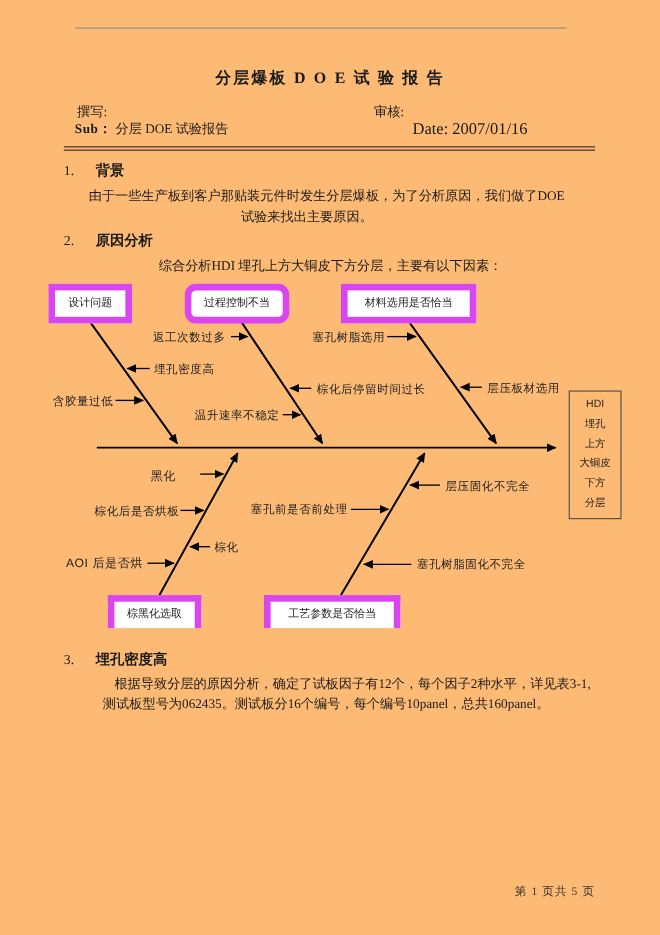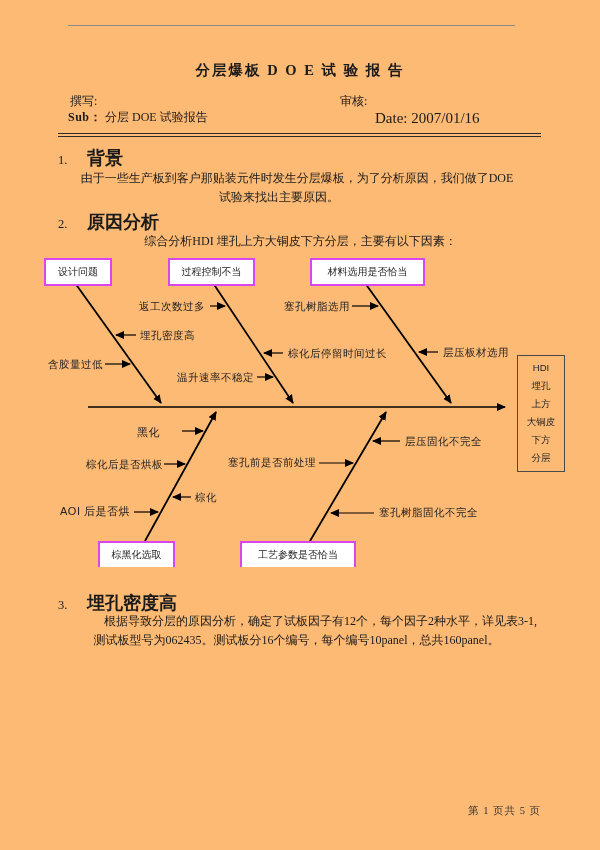--- a/index.html
+++ b/index.html
@@ -13,32 +13,32 @@
   .double-rule{left:58px;top:133px;width:483px;height:2px;border-top:1px solid #2b2b2b;border-bottom:1px solid #2b2b2b;}
   
   .doc-title{left:0;top:61px;width:600px;text-align:center;font-size:14.5px;font-weight:bold;letter-spacing:2px;}
   .hdr-label{font-size:12px;}
   .sub-row{left:68px;top:109px;font-size:12px;}
   .sub-row b{letter-spacing:0.5px;}
   .date-label{left:375px;top:110px;font-size:15px;}
   
   .sec-head{left:58px;font-size:13px;}
   .sec-num{display:inline-block;width:29px;font-size:12.5px;}
-  .sec-title{font-weight:bold;font-size:18px;}
+  .sec-title{font-weight:bold;font-size:13px;}
   
   .para{font-size:12px;line-height:19px;text-align:center;}
   .p1{left:30px;top:169px;width:498px;}
   .p1 .l0{padding-left:36px;}
   .p2{left:30px;top:232px;width:498px;}
   .p2 .l0{padding-left:43px;}
   .p3{left:44px;top:612px;width:505px;}
   .p3 .l0{padding-left:48px;}
   
   .fish-svg{left:0;top:250px;}
-  .cat-box{border:2px solid #d946ef;font-size:10px;text-align:center;line-height:23px;
+  .cat-box{border:6px solid #d946ef;font-size:10px;text-align:center;line-height:23px;
            font-family:"Liberation Sans","DejaVu Sans",sans-serif;color:#222;background:#fff;}
   .cat-box.open-bottom{border-bottom:none;font-family:Liberation Serif, serif;}
   .effect-box{left:517px;top:355px;width:46px;height:112px;border:1px solid #4a4a4a;
               font-size:9.5px;text-align:center;padding-top:3px;
               font-family:"Liberation Sans","DejaVu Sans",sans-serif;color:#222;}
   .effect-box div{line-height:18px;}
   .cause{font-size:10.5px;letter-spacing:0.5px;color:#222;white-space:nowrap;
          font-family:"Liberation Sans","DejaVu Sans",sans-serif;}
   .cause.big{font-size:11px;}
   
@@ -102,21 +102,21 @@
     <line x1="182" y1="181" x2="203" y2="181" stroke="#000" stroke-width="1.2" marker-end="url(#ah)"></line>
     <line x1="400" y1="191" x2="373" y2="191" stroke="#000" stroke-width="1.2" marker-end="url(#ah)"></line>
     <line x1="164" y1="214" x2="185" y2="214" stroke="#000" stroke-width="1.2" marker-end="url(#ah)"></line>
     <line x1="319" y1="213" x2="353" y2="213" stroke="#000" stroke-width="1.2" marker-end="url(#ah)"></line>
     <line x1="191" y1="247" x2="173" y2="247" stroke="#000" stroke-width="1.2" marker-end="url(#ah)"></line>
     <line x1="134" y1="262" x2="158" y2="262" stroke="#000" stroke-width="1.2" marker-end="url(#ah)"></line>
     <line x1="374" y1="263" x2="331" y2="263" stroke="#000" stroke-width="1.2" marker-end="url(#ah)"></line>
   </svg>
 
   <div class="abs cat-box" style="left:44px;top:258px;width:64px;height:24px;">设计问题</div>
-  <div class="abs cat-box" style="left:168px;top:258px;width:83px;height:24px;">过程控制不当</div>
+  <div class="abs cat-box" style="left:168px;top:258px;width:83px;height:24px;border-radius:10px;">过程控制不当</div>
   <div class="abs cat-box" style="left:310px;top:258px;width:111px;height:24px;">材料选用是否恰当</div>
   <div class="abs cat-box open-bottom" style="left:98px;top:541px;width:73px;height:24px;">棕黑化选取</div>
   <div class="abs cat-box open-bottom" style="left:240px;top:541px;width:112px;height:24px;">工艺参数是否恰当</div>
 
   <div class="abs effect-box">
     <div>HDI</div>
     <div>埋孔</div>
     <div>上方</div>
     <div>大铜皮</div>
     <div>下方</div>

